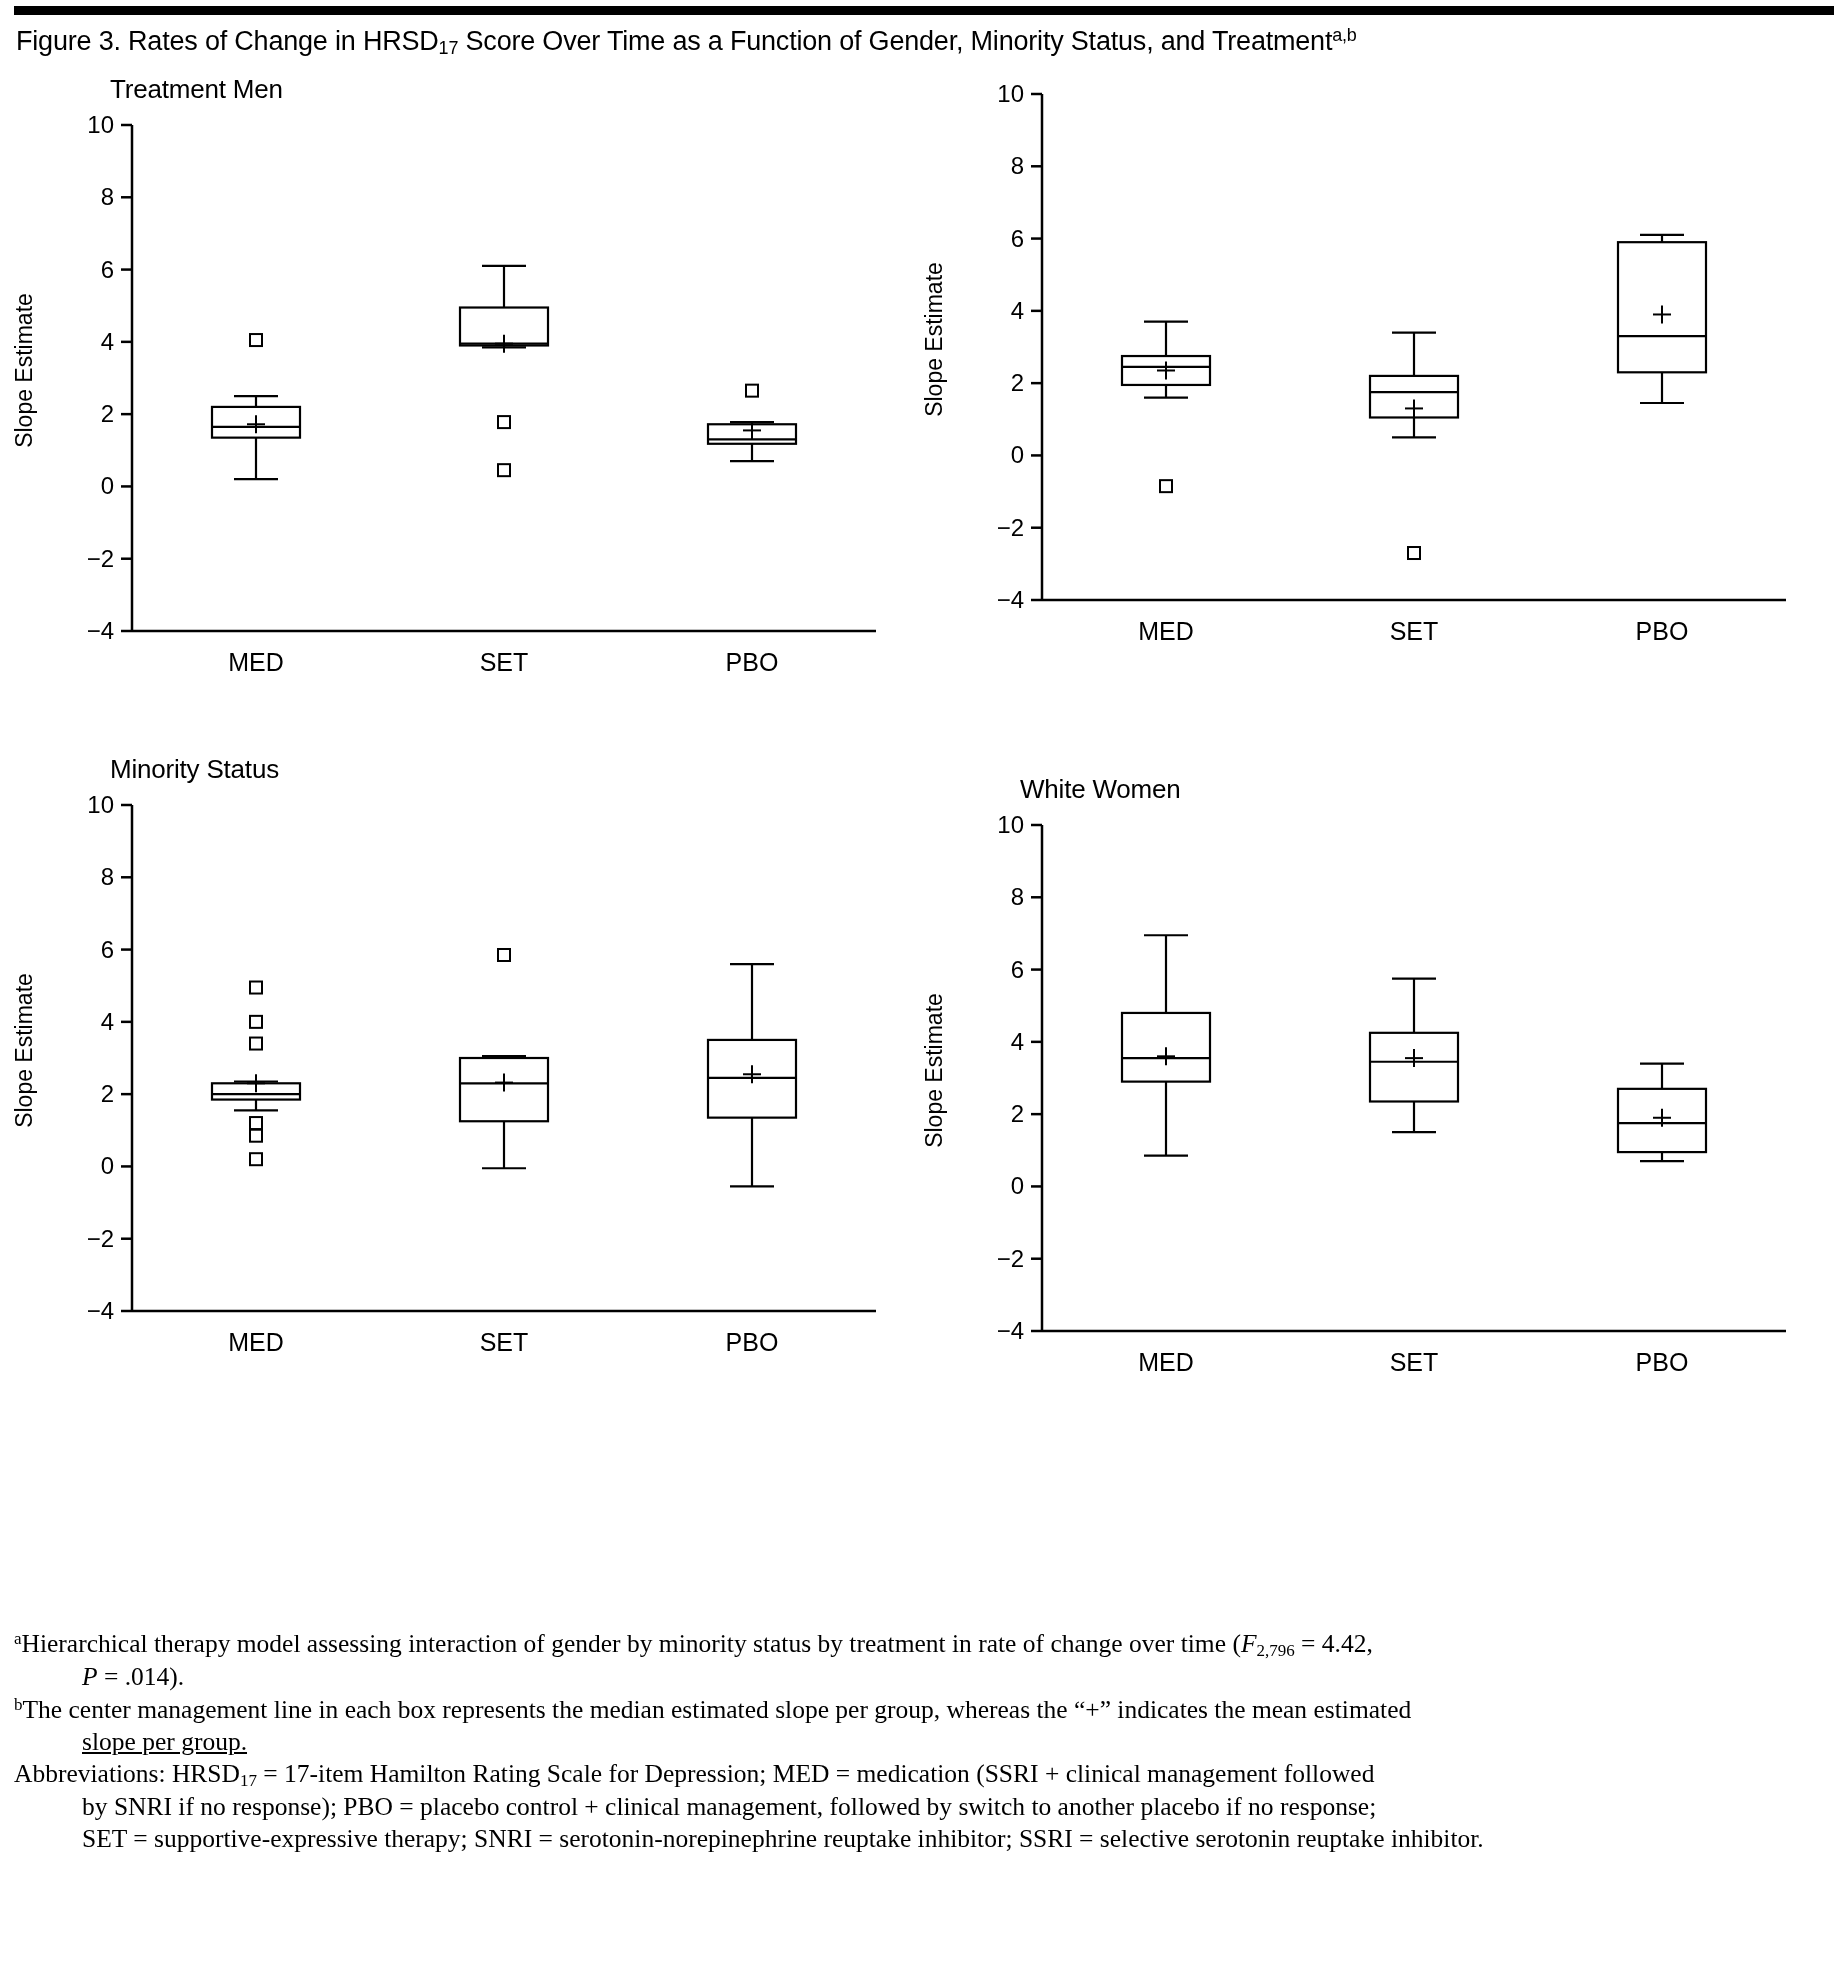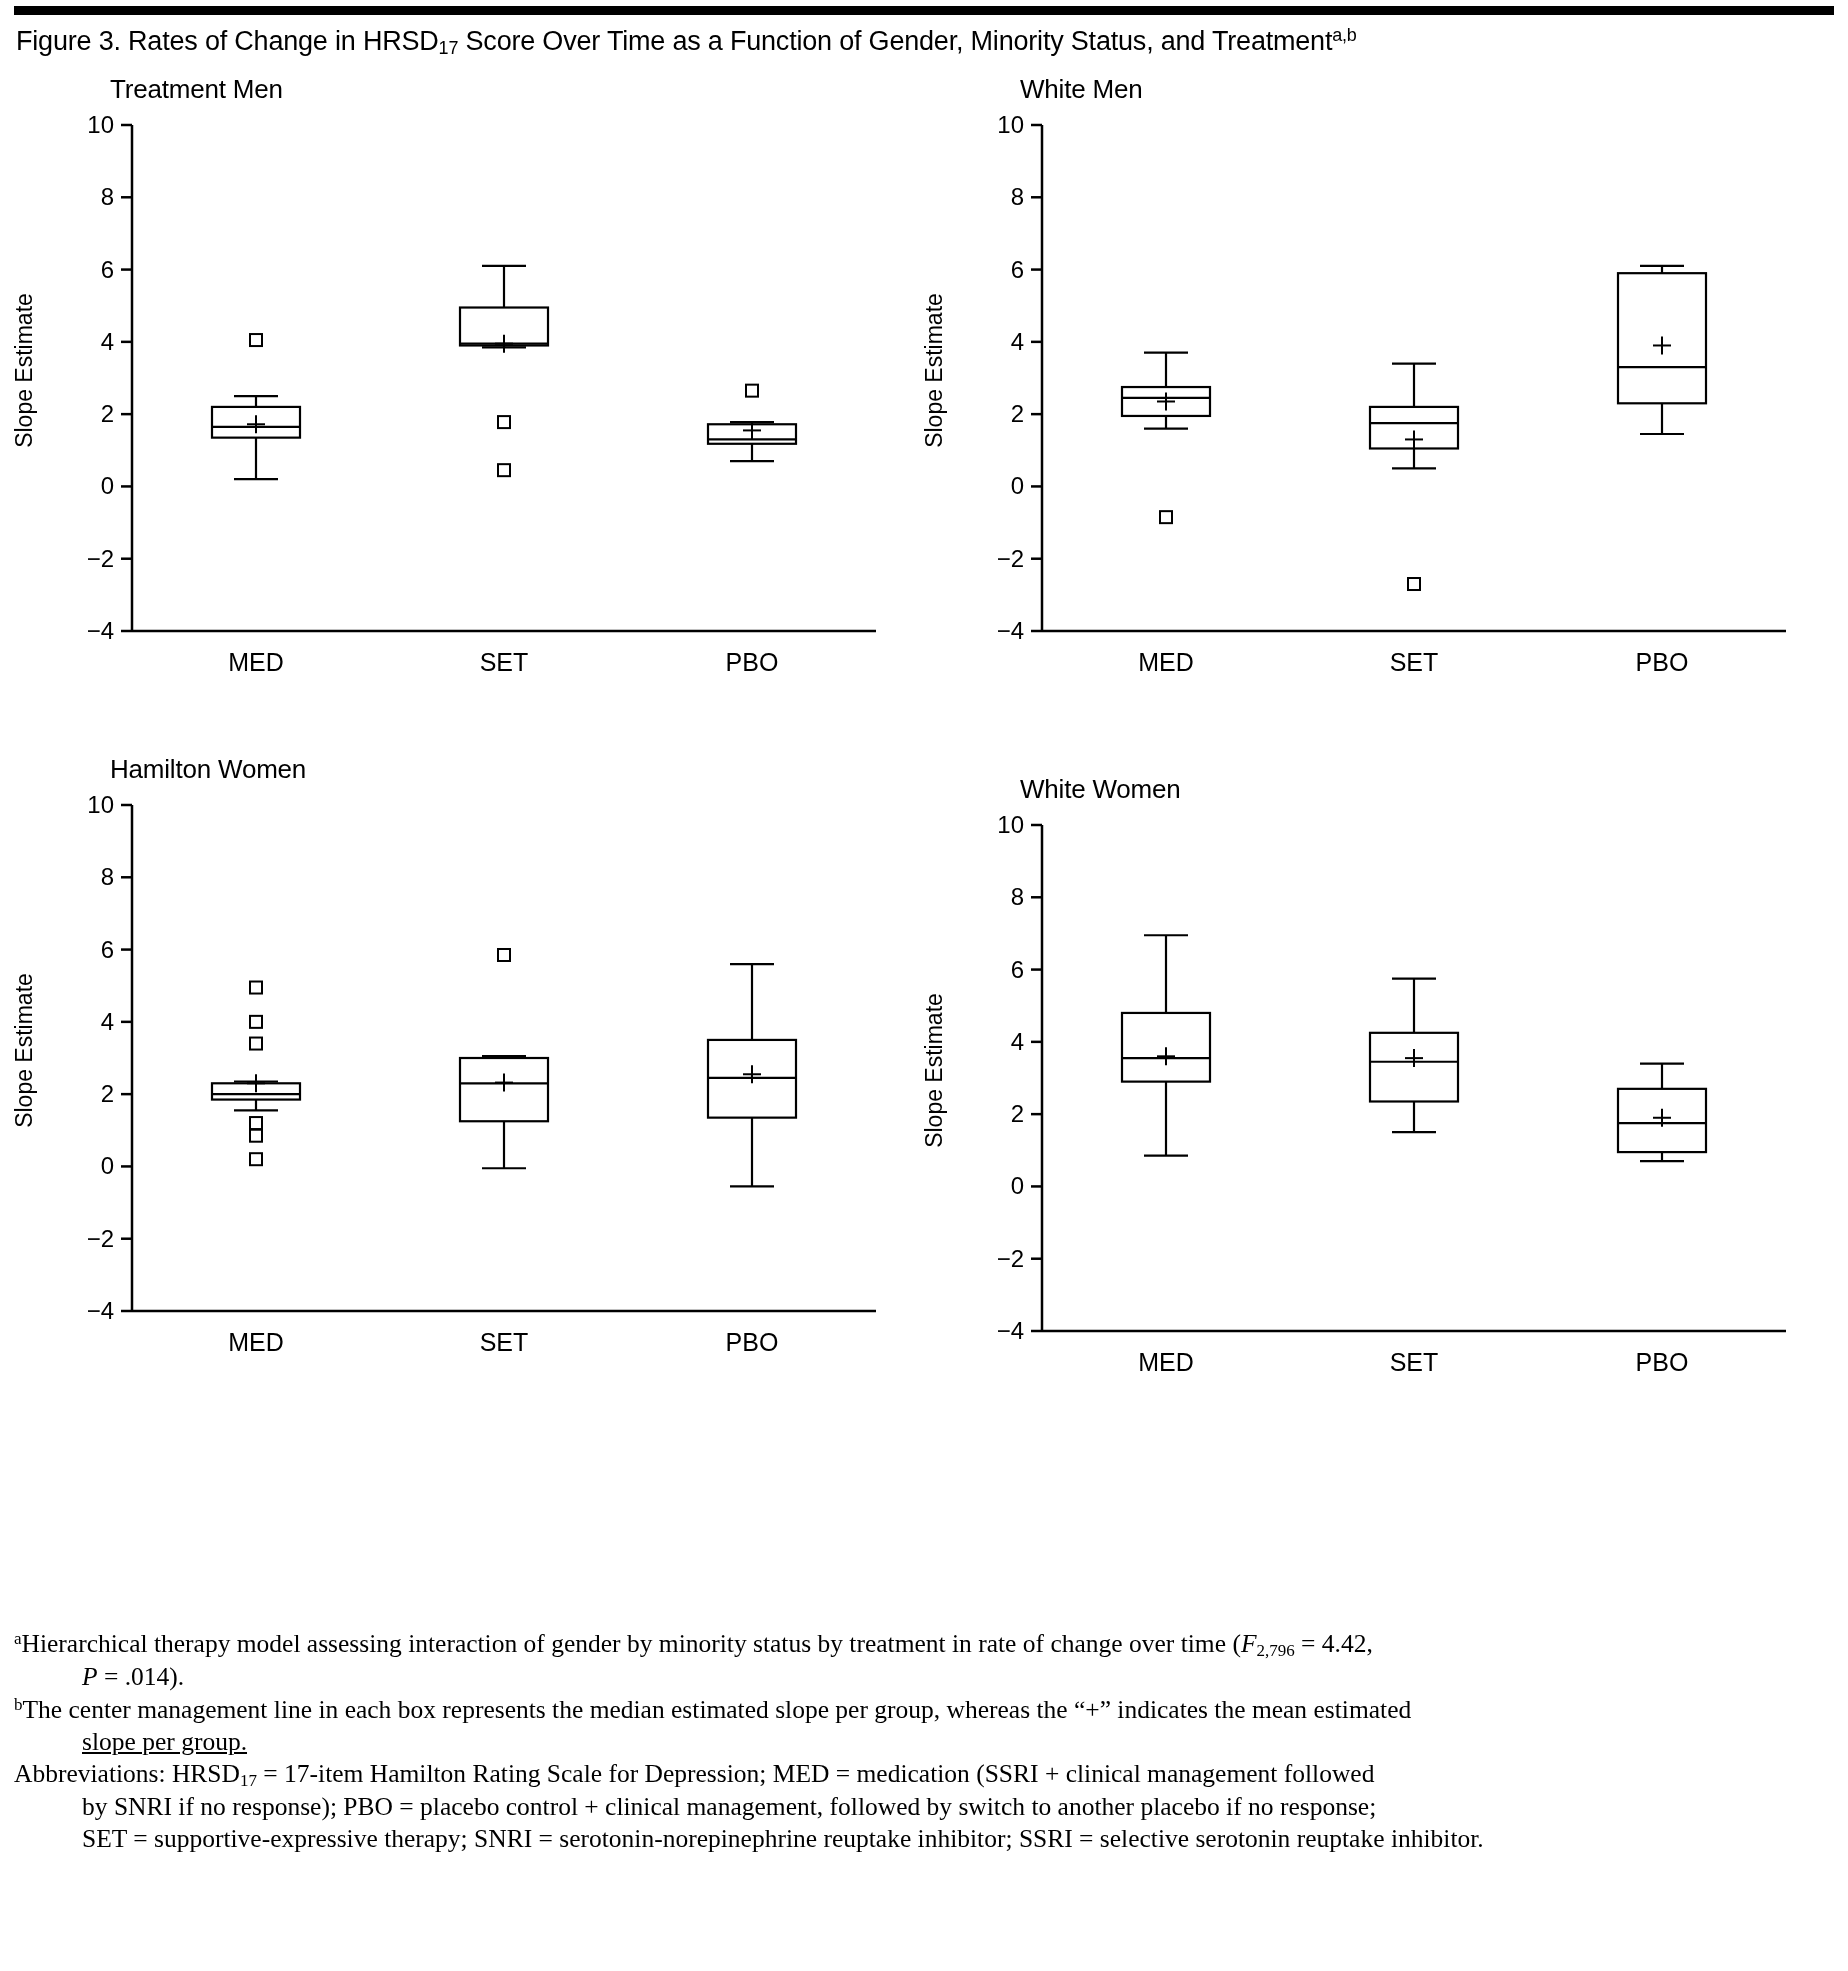--- a/index.html
+++ b/index.html
@@ -168,21 +168,20 @@
               <line x1="729" y1="319.40714285714284" x2="747" y2="319.40714285714284" stroke="#000" stroke-width="2"></line>
               <line x1="738" y1="310.40714285714284" x2="738" y2="328.40714285714284" stroke="#000" stroke-width="2"></line>
               <rect x="732" y="273.65" width="12" height="12" fill="none" stroke="#000" stroke-width="2"></rect>
             </g>
             <text x="738" y="560" text-anchor="middle" font-size="25" font-family="&quot;Liberation Sans&quot;, sans-serif" fill="#000">PBO</text>
           </svg>
       </div>
     </div>
 
     <div class="panel" style="left:910px; top:0px;">
-      <div class="panel-title">White Men</div>
       <div class="plot-wrap">
         <div class="ylabel">
             <span>Slope Estimate</span>
           </div>
         <svg id="svg1" width="880" height="580" viewBox="0 0 880 580">
             <line x1="118" y1="14" x2="118" y2="520" stroke="#000" stroke-width="2.5"></line>
             <line x1="118" y1="520" x2="862" y2="520" stroke="#000" stroke-width="2.5"></line>
             <line x1="107" y1="520" x2="118" y2="520" stroke="#000" stroke-width="2.5"></line>
             <text x="100" y="528" text-anchor="end" font-size="24" font-family="&quot;Liberation Sans&quot;, sans-serif" fill="#000">−4</text>
             <line x1="107" y1="447.7142857142857" x2="118" y2="447.7142857142857" stroke="#000" stroke-width="2.5"></line>
@@ -232,21 +231,21 @@
               <line x1="694" y1="256.15714285714284" x2="782" y2="256.15714285714284" stroke="#000" stroke-width="2.2"></line>
               <line x1="729" y1="234.4714285714286" x2="747" y2="234.4714285714286" stroke="#000" stroke-width="2"></line>
               <line x1="738" y1="225.4714285714286" x2="738" y2="243.4714285714286" stroke="#000" stroke-width="2"></line>
             </g>
             <text x="738" y="560" text-anchor="middle" font-size="25" font-family="&quot;Liberation Sans&quot;, sans-serif" fill="#000">PBO</text>
           </svg>
       </div>
     </div>
 
     <div class="panel" style="left:0px; top:680px;">
-      <div class="panel-title">Hamilton Women</div>
+      <div class="panel-title">Minority Status</div>
       <div class="plot-wrap">
         <div class="ylabel">
             <span>Slope Estimate</span>
           </div>
         <svg id="svg2" width="880" height="580" viewBox="0 0 880 580">
             <line x1="118" y1="14" x2="118" y2="520" stroke="#000" stroke-width="2.5"></line>
             <line x1="118" y1="520" x2="862" y2="520" stroke="#000" stroke-width="2.5"></line>
             <line x1="107" y1="520" x2="118" y2="520" stroke="#000" stroke-width="2.5"></line>
             <text x="100" y="528" text-anchor="end" font-size="24" font-family="&quot;Liberation Sans&quot;, sans-serif" fill="#000">−4</text>
             <line x1="107" y1="447.7142857142857" x2="118" y2="447.7142857142857" stroke="#000" stroke-width="2.5"></line>

